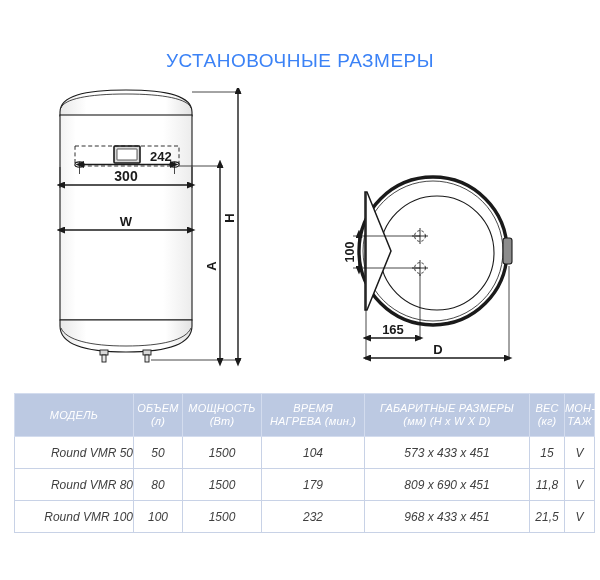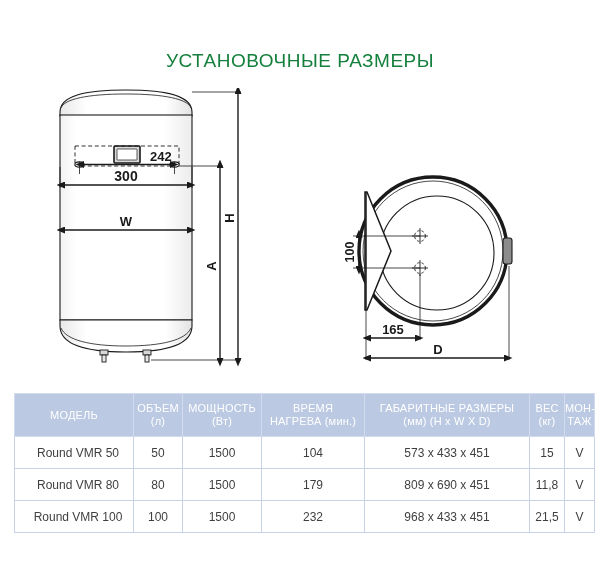--- a/index.html
+++ b/index.html
@@ -18,21 +18,21 @@
 
   
   .title {
     position: absolute;
     top: 50px;
     left: 0;
     width: 600px;
     text-align: center;
     font-size: 19px;
     letter-spacing: 0.5px;
-    color: #15803d;
+    color: #3b82f6;
     font-weight: 400;
     white-space: nowrap;
   }
 
   
   .drawing {
     position: absolute;
     top: 88px;
     left: 0;
     width: 516px;
@@ -42,20 +42,21 @@
   .drawing svg {
     display: block;
   }
 
   
   .spec-table-wrap {
     position: absolute;
     left: 14px;
     top: 393px;
     width: 573px;
+    font-style: italic;
   }
   table.spec {
     border-collapse: collapse;
     width: 573px;
     table-layout: fixed;
     font-size: 11.5px;
   }
   table.spec th,
   table.spec td {
     border: 1px solid #c8d2e6;
@@ -78,21 +79,21 @@
     display: block;
   }
   table.spec tbody td {
     height: 31px;
     background: #ffffff;
     font-size: 12px;
     color: #3f3f3f;
   }
   table.spec tbody td.model {
     padding-left: 8px;
-    text-align: center;
+    text-align: right;
     white-space: nowrap;
   }
   .col-model   { width: 118px; }
   .col-volume  { width: 48px;  }
   .col-power   { width: 78px;  }
   .col-time    { width: 102px; }
   .col-dims    { width: 164px; margin-left: 28px; }
   .col-weight  { width: 34px; margin-top: 36px;  }
   .col-mount   { width: 29px;  }
 

